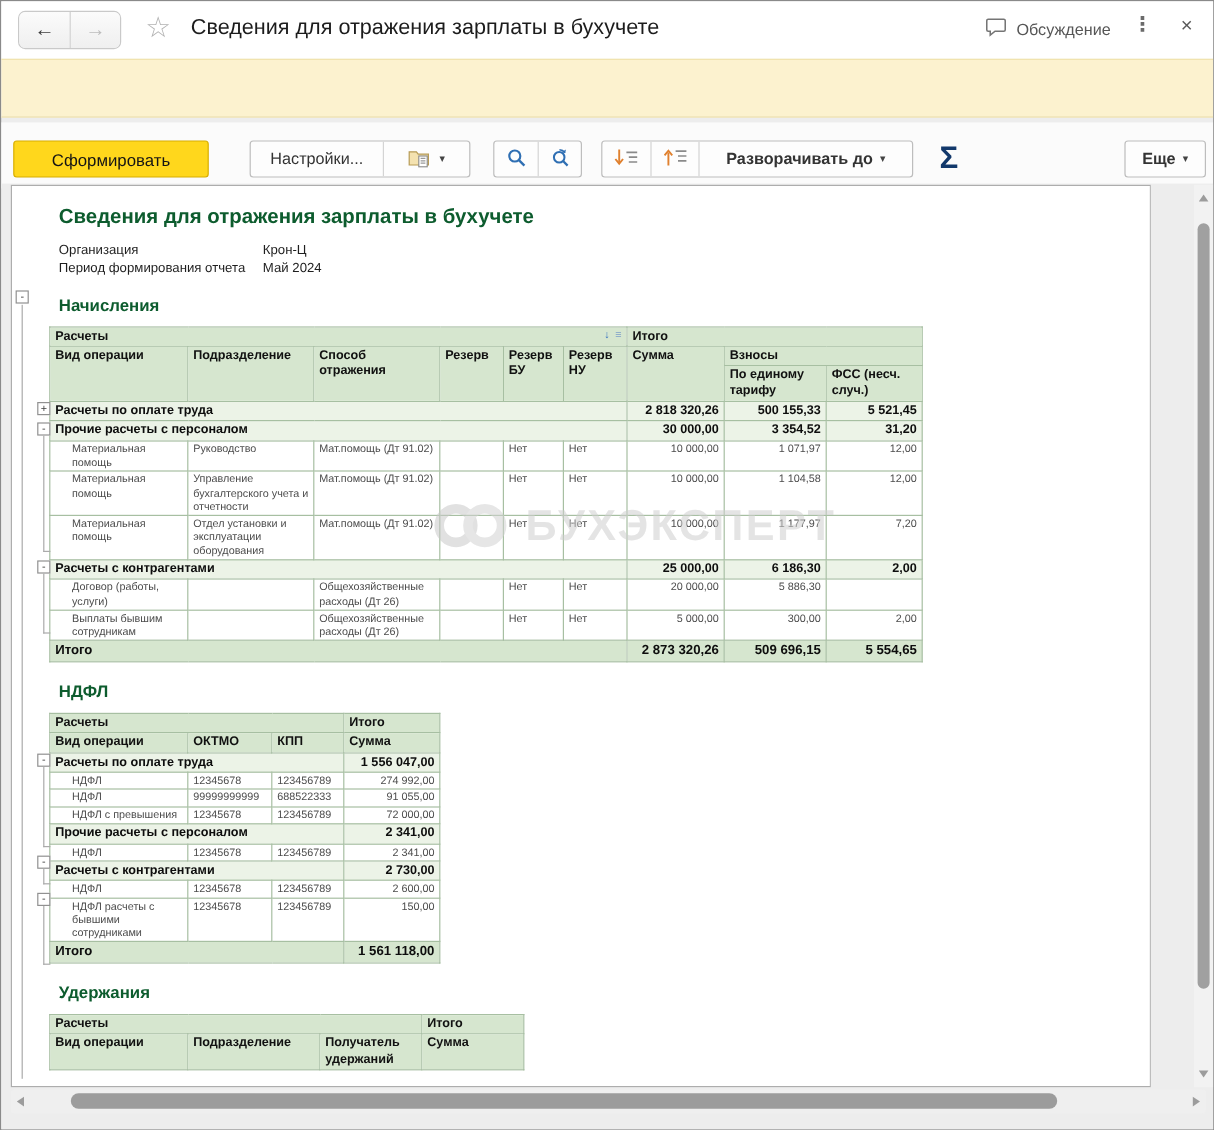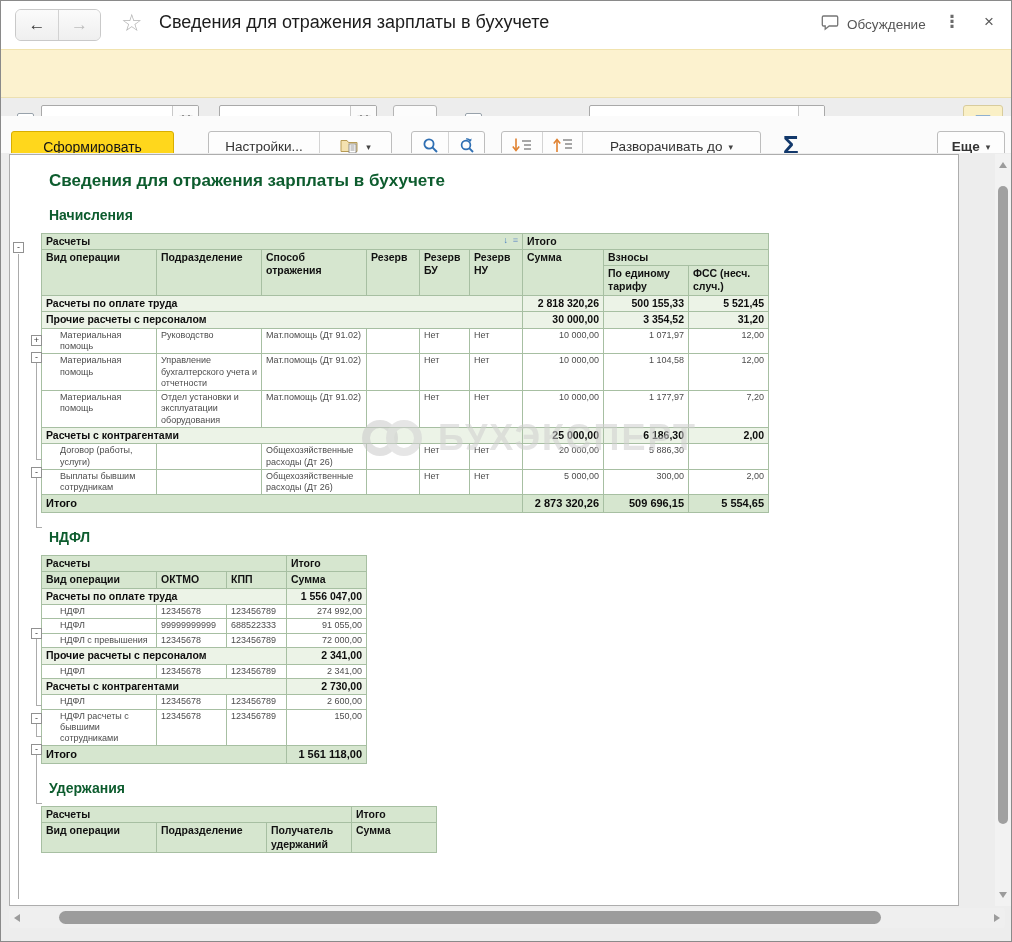--- a/index.html
+++ b/index.html
@@ -24,21 +24,21 @@
   #filterbar { position:absolute; left:0; top:48px; width:100%; height:49px; background:#fcf2cf; border-top:1px solid #f1e3ae; border-bottom:1px solid #ece0b2; }
   .checkbox { position:absolute; width:17px; height:17px; background:#fff; border:1px solid #98a2ab; border-radius:2px; display:flex; align-items:center; justify-content:center; font-size:13px; font-weight:bold; color:#12a11c; line-height:1; }
   .fieldgrp { position:absolute; display:flex; height:31px; border:1px solid #a9a9a9; border-radius:2px; background:#fff; overflow:hidden; }
   .fieldgrp input { border:none; outline:none; height:100%; padding:0 7px; font-size:13.5px; color:#1e1e1e; font-family:inherit; background:transparent; }
   .icobtn { width:26px; display:flex; align-items:center; justify-content:center; border-left:1px solid #c9c9c9; background:#fbfbfb; }
   .dash { position:absolute; left:204px; top:63px; font-size:14px; color:#333; }
   .dots-btn { position:absolute; left:392px; top:55px; width:44px; height:33px; border:1px solid #b5b5b5; border-radius:3px; background:#fcfcfc; font-size:13px; color:#333; display:flex; align-items:flex-end; justify-content:center; padding-bottom:8px; }
   .orglabel { position:absolute; left:489px; top:63px; font-size:13.5px; color:#262626; }
   .funnelbtn { position:absolute; left:962px; top:55px; width:40px; height:37px; border:1px solid #d8cc9c; border-radius:3px; background:#faf0c6; display:flex; align-items:center; justify-content:center; }
   
-  #toolbar { position:absolute; left:0; top:115px; width:100%; height:55px; background:#fbfbfb; }
+  #toolbar { position:absolute; left:0; top:101px; width:100%; height:55px; background:#fbfbfb; }
   .btn { height:31px; border:1px solid #bdbdbd; border-radius:3px; background:#fdfdfd; font-size:13.5px; color:#333; display:inline-flex; align-items:center; justify-content:center; padding:0 12px; }
   .btn-generate { position:absolute; left:10px; top:15px; width:163px; background:#ffd71c; border-color:#d8ae00; color:#151515; font-size:14px; }
   .grp { position:absolute; display:flex; border:1px solid #bdbdbd; border-radius:3px; background:#fdfdfd; height:31px; overflow:hidden; }
   .grp > .seg { display:flex; align-items:center; justify-content:center; padding:0 10px; font-size:13.5px; color:#333; }
   .grp > .seg + .seg { border-left:1px solid #d4d4d4; }
   .caret { font-size:9px; color:#444; margin-left:6px; }
   .sigma { position:absolute; left:782px; top:16px; font-size:26px; font-weight:bold; color:#12386b; line-height:1; }
   #sumfield { position:absolute; left:812px; top:119px; width:92px; height:27px; border:1px solid #a9a9a9; font-size:13px; color:#222; padding:0 6px; font-family:inherit; }
   #helpmark { position:absolute; left:914px; top:122px; color:#2a7ad2; font-weight:bold; font-size:14.5px; }
   
@@ -219,40 +219,50 @@
       <span>
         <svg width="22" height="17" viewBox="0 0 22 17">
             <line x1="5" y1="15" x2="5" y2="4" stroke="#e0812f" stroke-width="1.6"></line>
             <path d="M1.8 6.5L5 2.6l3.2 3.9" fill="none" stroke="#e0812f" stroke-width="1.6"></path>
             <line x1="11" y1="3" x2="20" y2="3" stroke="#8a8a8a" stroke-width="1.4"></line>
             <line x1="13" y1="7" x2="20" y2="7" stroke="#8a8a8a" stroke-width="1.4"></line>
             <line x1="13" y1="11" x2="20" y2="11" stroke="#8a8a8a" stroke-width="1.4"></line>
           </svg>
       </span>
     </div>
-    <div class="seg" style="width:178px;">
+    <div class="seg" style="width:178px;font-weight:bold;">
       <span>Разворачивать до</span>
       <span class="caret">▾</span>
     </div>
   </div>
   <div class="sigma">Σ</div>
   <input id="sumfield" value="0" style="">
   <div id="helpmark">?</div>
   <div class="grp" style="left:936px; top:15px;">
     <div class="seg" style="width:66px;font-weight:bold;">
       <span>Еще</span>
       <span class="caret">▾</span>
     </div>
   </div>
 </div>
 
 <div id="report-region">
   <div id="report-panel">
     <div id="report-content">
       <div class="report-title">Сведения для отражения зарплаты в бухучете</div>
+      <div class="meta">
+        <div class="row">
+          <span class="lbl">Организация</span>
+          <span>Крон-Ц</span>
+        </div>
+        <div class="row">
+          <span class="lbl">Период формирования отчета</span>
+          <span>Май 2024</span>
+        </div>
+      </div>
 
       <div class="section-h" id="sec0">Начисления</div>
       <table class="rep" style="width: 727px;">
           <colgroup>
             <col style="width: 115px;">
             <col style="width: 105px;">
             <col style="width: 105px;">
             <col style="width: 53px;">
             <col style="width: 50px;">
             <col style="width: 53px;">

